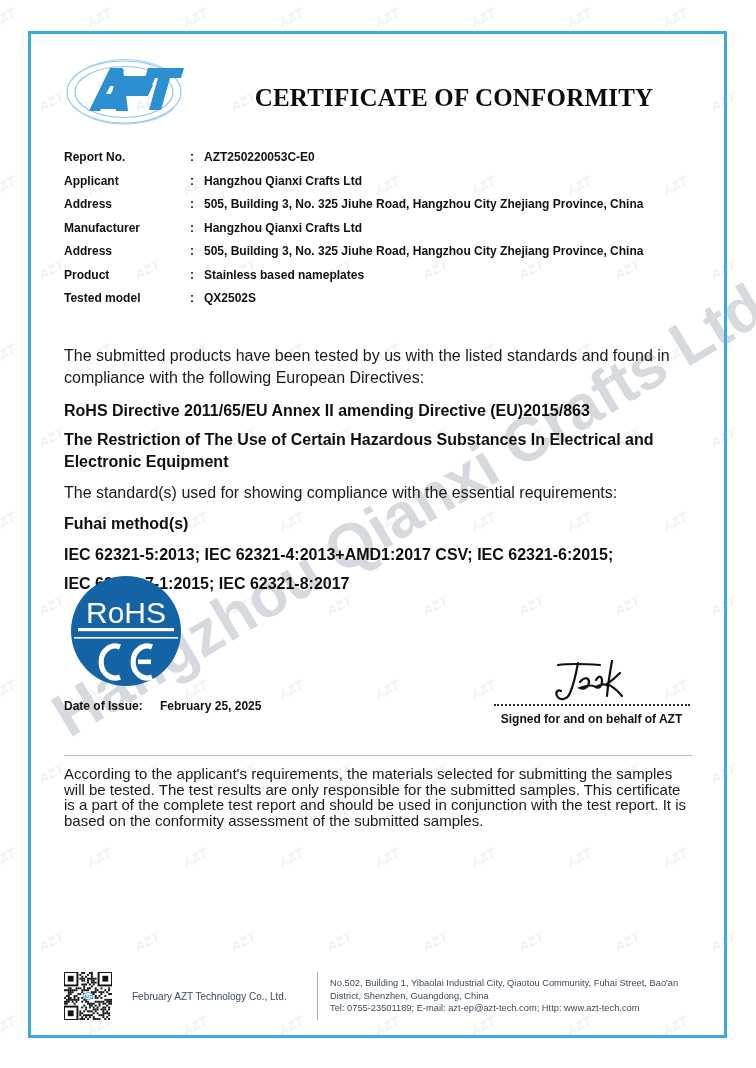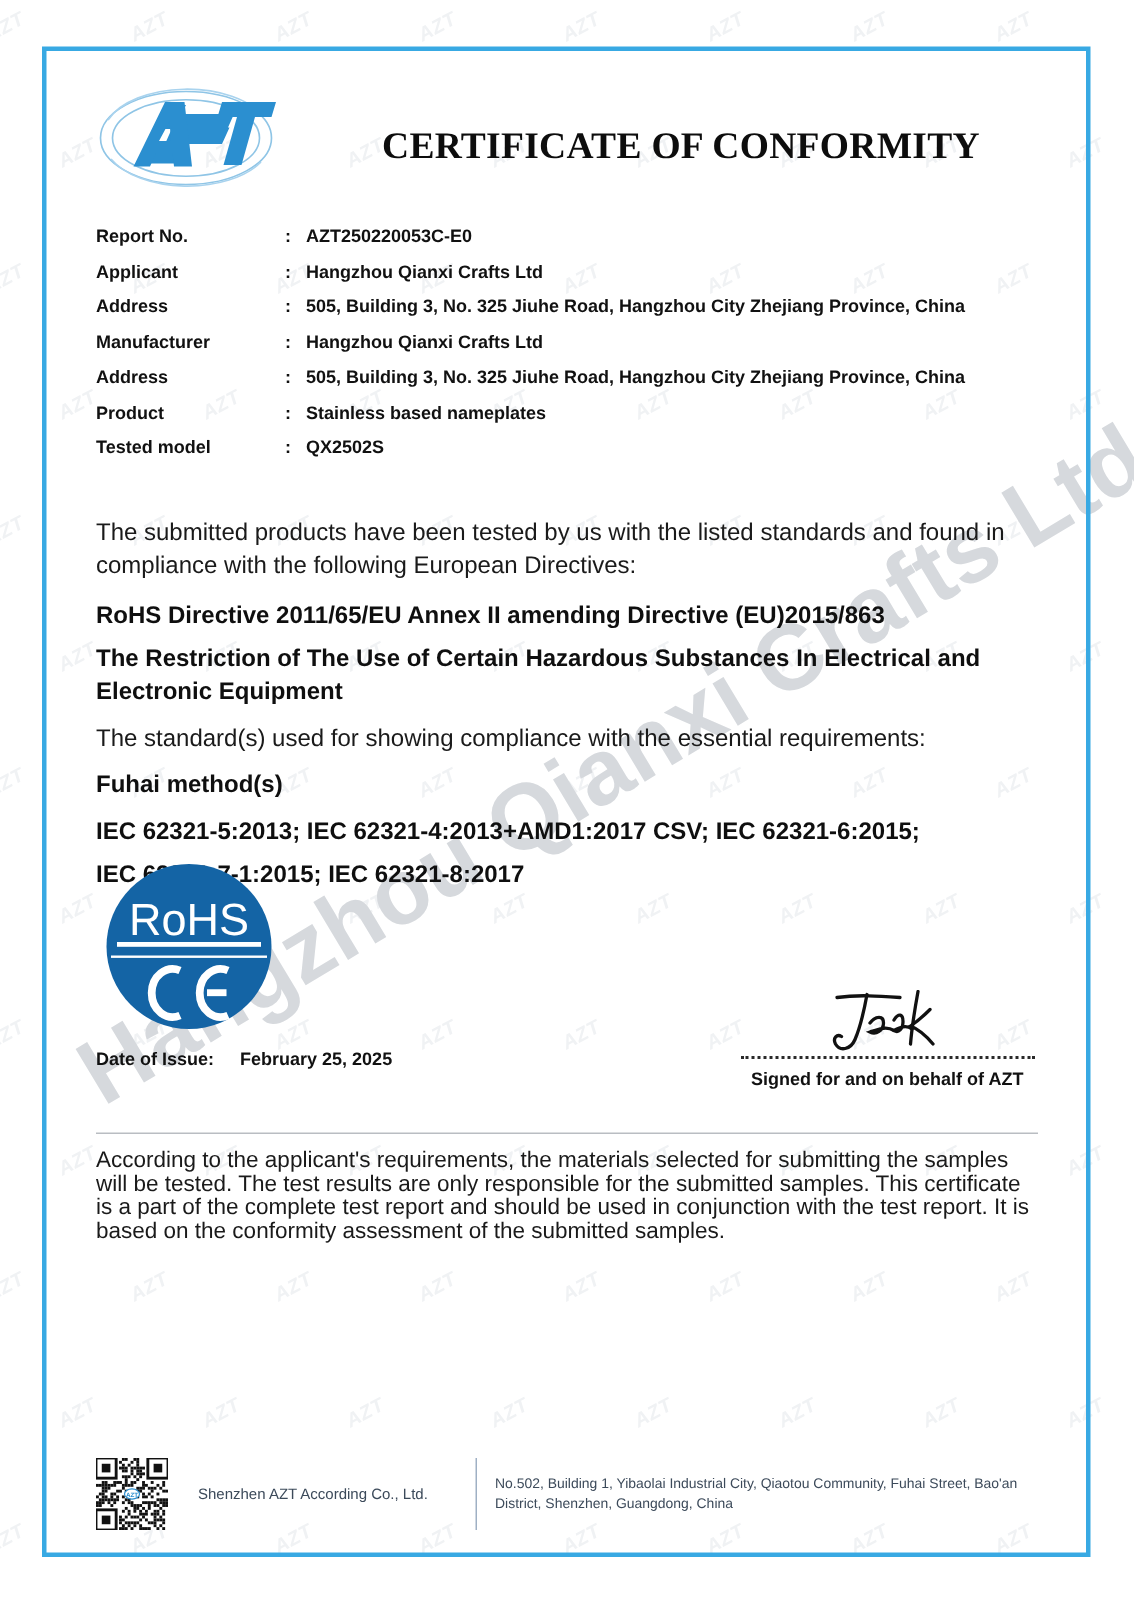--- a/index.html
+++ b/index.html
@@ -715,22 +715,23 @@
             <rect x="0.00" y="0.00" width="13.44" height="13.44" fill="none" stroke="#111111" stroke-width="1.92"></rect>
             <rect x="3.84" y="3.84" width="5.76" height="5.76" fill="#111111"></rect>
             <rect x="34.56" y="0.00" width="13.44" height="13.44" fill="none" stroke="#111111" stroke-width="1.92"></rect>
             <rect x="38.40" y="3.84" width="5.76" height="5.76" fill="#111111"></rect>
             <rect x="0.00" y="34.56" width="13.44" height="13.44" fill="none" stroke="#111111" stroke-width="1.92"></rect>
             <rect x="3.84" y="38.40" width="5.76" height="5.76" fill="#111111"></rect>
             <ellipse cx="24" cy="24" rx="5" ry="3.4" fill="#ffffff" stroke="#2b8fd0" stroke-width="0.8"></ellipse>
             <text x="24" y="25.8" text-anchor="middle" font-family="Liberation Sans, sans-serif" font-size="4.2" font-weight="bold" fill="#2b8fd0">AZT</text>
           </svg>
       </div>
-      <div class="footer-company">Shenzhen AZT According Co., Ltd.</div>
+      <div class="footer-company">February AZT Technology Co., Ltd.</div>
       <div class="footer-sep"></div>
       <div class="footer-addr">
         <div>No.502, Building 1, Yibaolai Industrial City, Qiaotou Community, Fuhai Street, Bao'an</div>
         <div>District, Shenzhen, Guangdong, China</div>
+        <div>Tel: 0755-23501189; E-mail: azt-ep@azt-tech.com; Http: www.azt-tech.com</div>
       </div>
     </div>
 
   </div>
 </div>
 
 </body></html>

